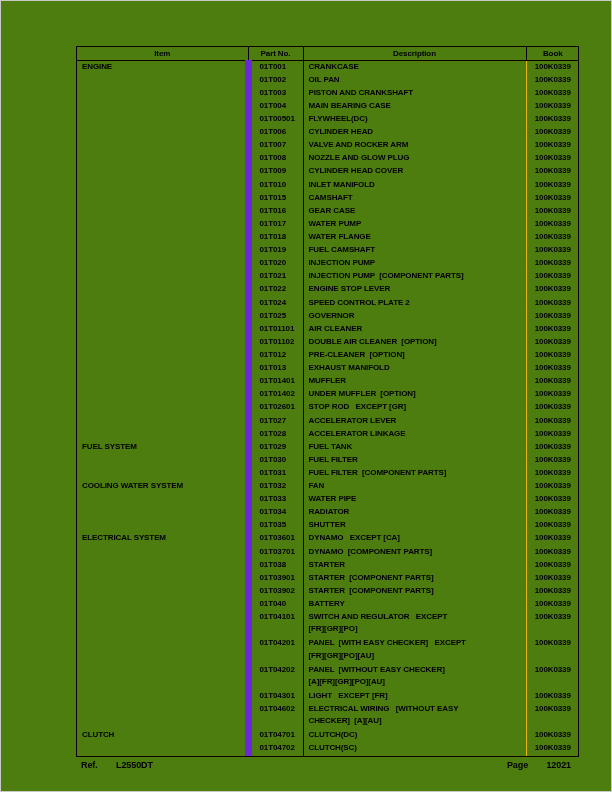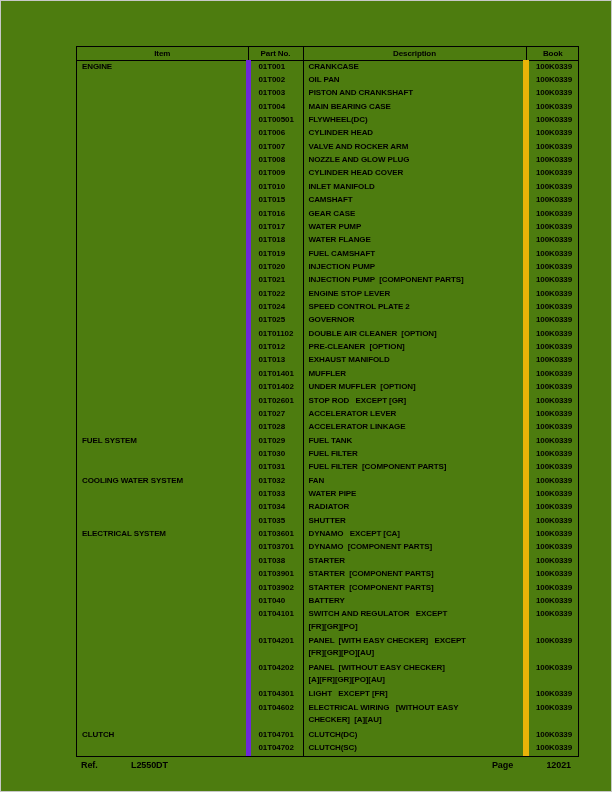--- a/index.html
+++ b/index.html
@@ -40,36 +40,36 @@
   }
   th.item, th.part, th.desc { border-right: 1px solid #000; }
   td {
     font-size: 8px; font-weight: bold;
     line-height: 12.25px;
     vertical-align: top;
     white-space: pre-wrap;
     overflow: hidden;
     letter-spacing: -0.1px;
   }
-  td.item { padding-left: 5px; border-right: 5px solid #6d28d9; }
+  td.item { padding-left: 5px; border-right: 7px solid #6d28d9; }
   td.part { padding-left: 8px; border-right: 1px solid #000; }
-  td.desc { padding-left: 5px; border-right: 6px solid #eab308; }
+  td.desc { padding-left: 5px; border-right: 1px solid #eab308; }
   td.book { text-align: center; padding: 0 2px; }
   .footer {
     position: absolute;
     left: 75px; top: 759px;
     width: 503px;
     display: flex;
     justify-content: space-between;
     font-size: 9px; font-weight: bold;
     letter-spacing: -0.1px;
   }
   .footer-left { padding-left: 5px; }
   .footer-right { padding-right: 8px; padding-left: 32px; }
-  .footer .gap { margin-left: 31px; }
+  .footer .gap { margin-left: 16px; }
 </style>
 </head>
 <body>
 
 <div class="page">
 
   <div class="table-box">
     <table>
       <colgroup>
         <col class="c-item">
@@ -201,20 +201,26 @@
             <td class="book">100K0339</td>
           </tr>
           <tr>
             <td class="item"></td>
             <td class="part">01T025</td>
             <td class="desc">GOVERNOR</td>
             <td class="book">100K0339</td>
           </tr>
           <tr>
             <td class="item"></td>
+            <td class="part">01T01101</td>
+            <td class="desc">AIR CLEANER</td>
+            <td class="book">100K0339</td>
+          </tr>
+          <tr>
+            <td class="item"></td>
             <td class="part">01T01102</td>
             <td class="desc">DOUBLE AIR CLEANER  [OPTION]</td>
             <td class="book">100K0339</td>
           </tr>
           <tr>
             <td class="item"></td>
             <td class="part">01T012</td>
             <td class="desc">PRE-CLEANER  [OPTION]</td>
             <td class="book">100K0339</td>
           </tr>

